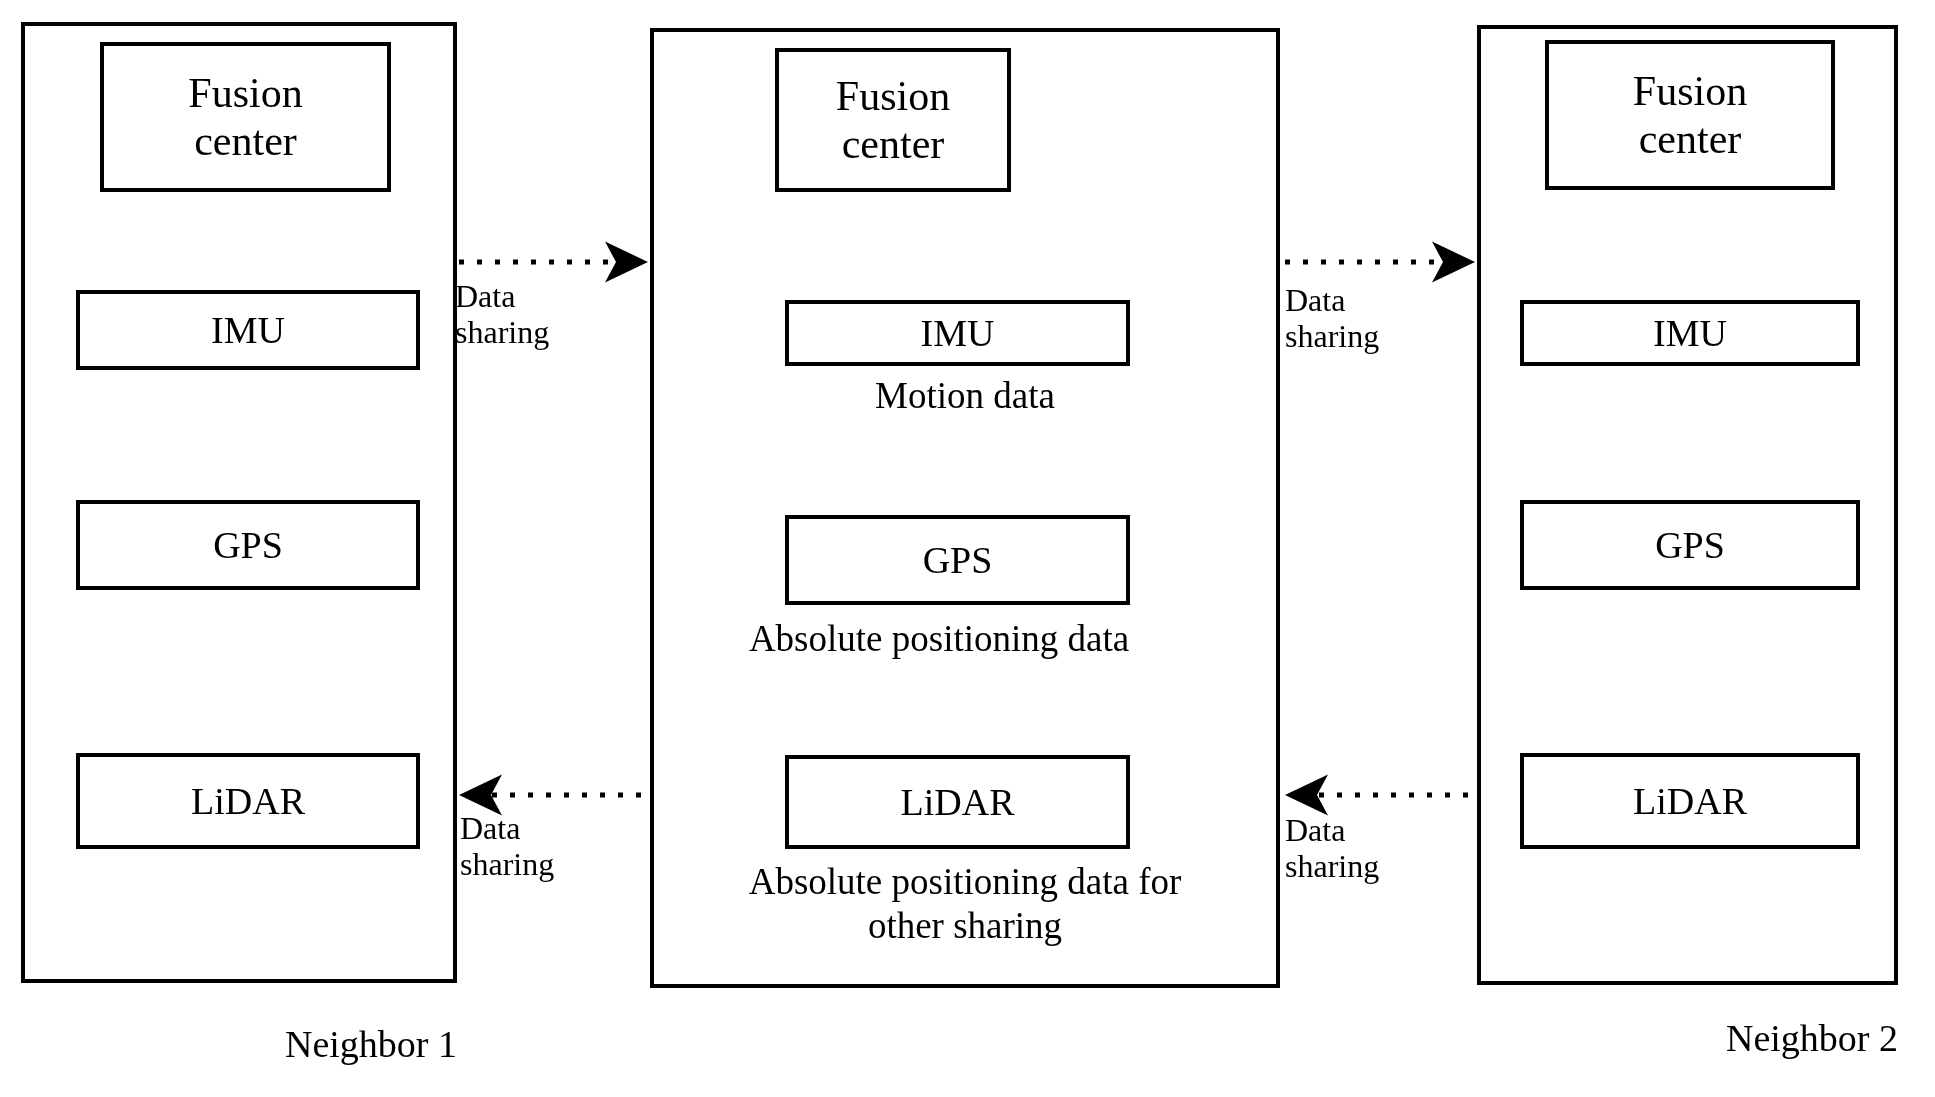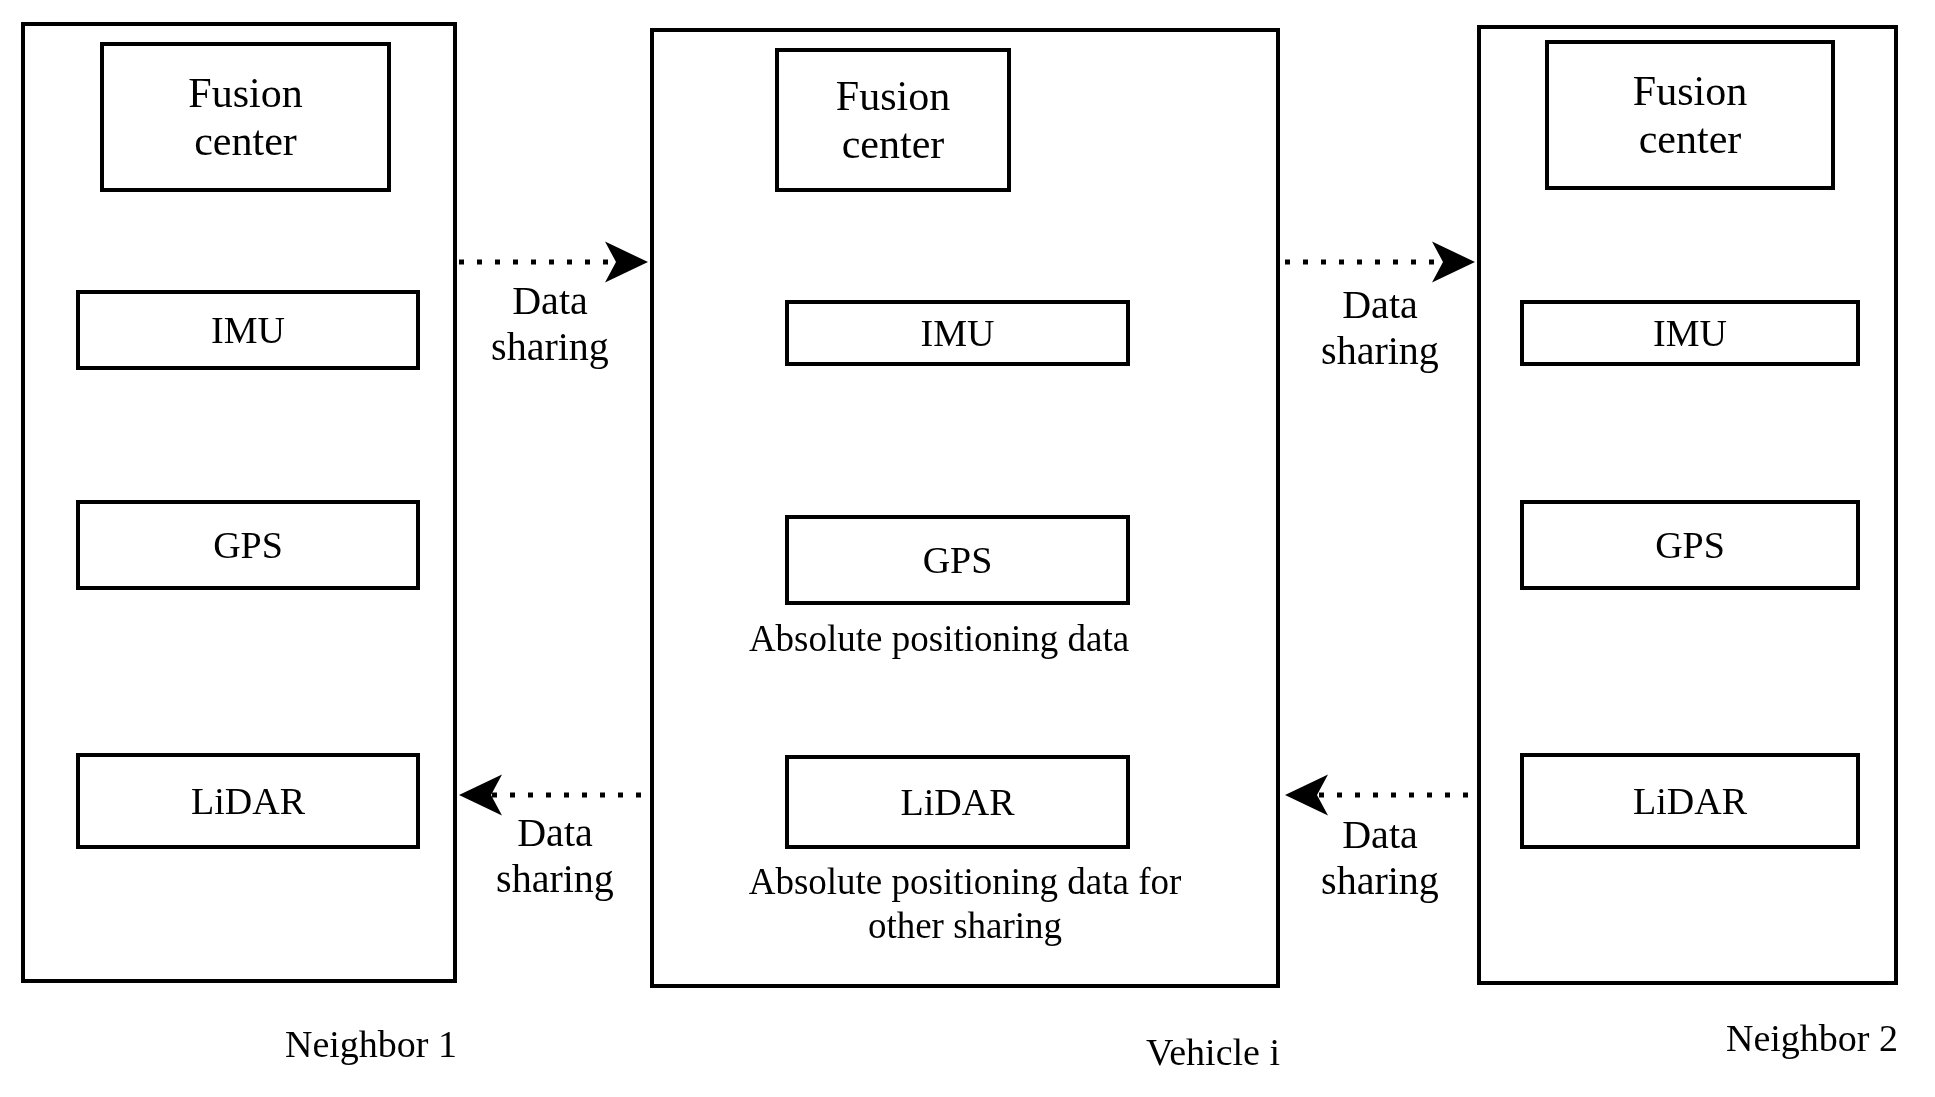--- a/index.html
+++ b/index.html
@@ -12,21 +12,21 @@
   .box{position:absolute;border:4px solid #000;background:#fff;box-sizing:border-box;
        display:flex;align-items:center;justify-content:center;text-align:center;}
 
   .fusion{font-size:42px;line-height:1.15;}
   .sensor{font-size:38px;text-align:center;}
 
   .caption{position:absolute;text-align:center;font-size:37px;line-height:1.18;}
 
   .panel-label{position:absolute;text-align:right;font-size:38px;}
 
-  .edge-label{position:absolute;text-align:center;font-size:40px;line-height:1.14;}
+  .edge-label{position:absolute;font-size:32px;line-height:1.14;}
 
   .arrow-svg{position:absolute;overflow:visible;}
 
   .nowrap{white-space:nowrap;}
 </style>
 </head>
 <body>
 
 <div class="stage">
 
@@ -62,41 +62,41 @@
   <div class="box fusion" style="left:775px;top:48px;width:236px;height:144px;">
     <div>
       <div>Fusion</div>
       <div>center</div>
     </div>
   </div>
 
   <div class="box sensor" style="left:785px;top:300px;width:345px;height:66px;">
     <span>IMU</span>
   </div>
+  <div class="caption" style="left:650px;top:374px;width:630px;">
+    <span>Motion data</span>
+  </div>
 
   <div class="box sensor" style="left:785px;top:515px;width:345px;height:90px;">
     <span>GPS</span>
   </div>
   <div class="caption" style="left:650px;top:543px;width:630px;top:543px;">
   </div>
   <div class="caption nowrap" style="left:650px;top:617px;width:578px;">
     <span>Absolute positioning data</span>
   </div>
 
   <div class="box sensor" style="left:785px;top:755px;width:345px;height:94px;">
     <span>LiDAR</span>
   </div>
   <div class="caption" style="left:650px;top:860px;width:630px;">
     <div>Absolute positioning data for</div>
     <div>other sharing</div>
   </div>
 
-  <div class="panel-label" style="left:650px;top:1030px;width:630px;">
-    <span>Vehicle i</span>
-  </div>
 
   <div class="panel" style="left:1477px;top:25px;width:421px;height:960px;">
   </div>
 
   <div class="box fusion" style="left:1545px;top:40px;width:290px;height:150px;">
     <div>
       <div>Fusion</div>
       <div>center</div>
     </div>
   </div>

